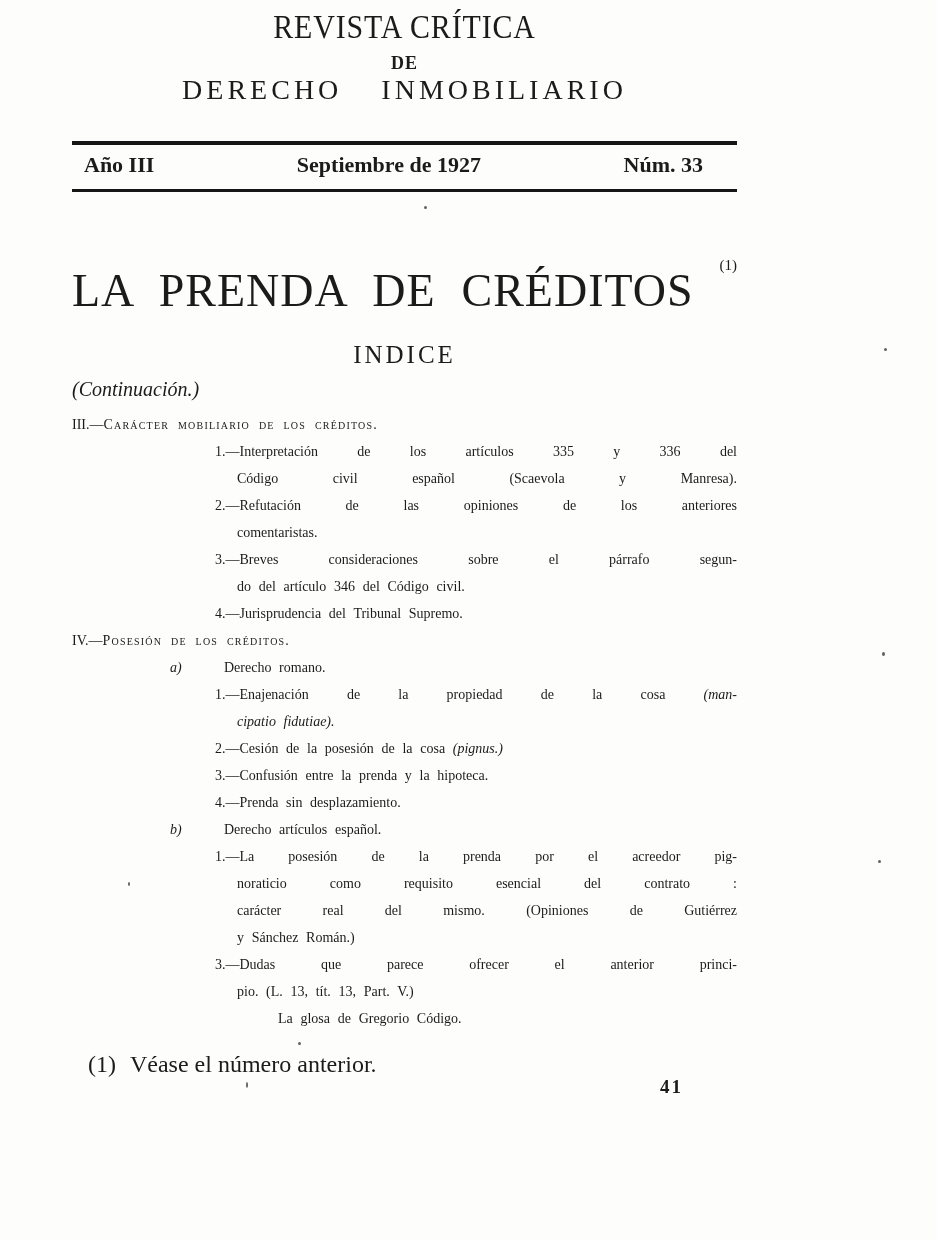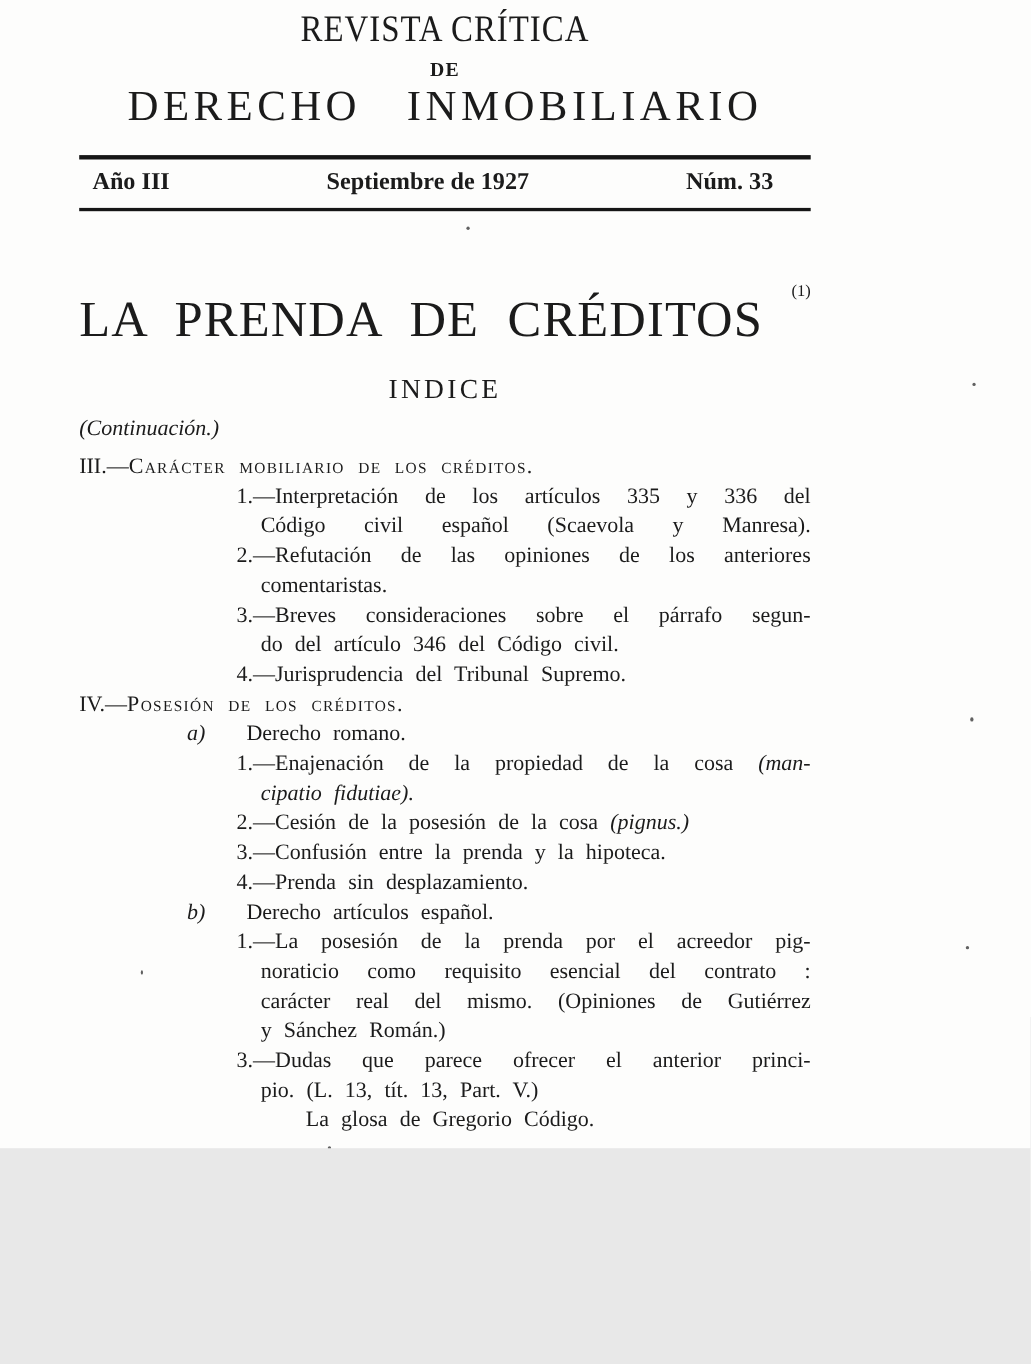--- a/index.html
+++ b/index.html
@@ -1,40 +1,40 @@
 <!DOCTYPE html>
 <html><head>
 <meta charset="utf-8">
 <style>
   html, body { margin: 0; padding: 0; background: #e8e8e8; }
   .page {
     position: relative;
     width: 937px;
-    height: 1044px;
+    height: 1240px;
     margin: 0 auto;
     background: #fdfdfc;
     color: #1b1b1b;
     font-family: "Liberation Serif", "DejaVu Serif", serif;
     overflow: hidden;
   }
   .head { position: absolute; left: 72px; width: 665px; top: 0; }
 
   .m-title1 {
     position: absolute; top: 8px; left: 0; width: 100%;
     text-align: center; font-size: 34px; letter-spacing: 1px;
     transform: scaleX(0.88); transform-origin: 50% 50%;
     white-space: nowrap;
   }
   .m-de {
     position: absolute; top: 53px; left: 0; width: 100%;
     text-align: center; font-size: 18px; font-weight: bold; letter-spacing: 1px;
   }
   .m-title2 {
     position: absolute; top: 74px; left: 0; width: 100%;
-    text-align: center; font-size: 39px; letter-spacing: 4px; word-spacing: 28px;
+    text-align: center; font-size: 28px; letter-spacing: 4px; word-spacing: 28px;
     white-space: nowrap;
   }
   .rule { position: absolute; left: 72px; width: 665px; background: #161616; }
   .rule-top { top: 141px; height: 4px; }
   .rule-bottom { top: 189px; height: 3px; }
 
   .issue-row {
     position: absolute; top: 149px; left: 72px; width: 665px;
     display: flex; justify-content: space-between; align-items: baseline;
     font-weight: bold; font-size: 22px; line-height: 32px;
@@ -54,21 +54,21 @@
     position: absolute; top: 341px; left: 72px; width: 665px;
     text-align: center; font-size: 25px; letter-spacing: 3px;
   }
   .continuation {
     position: absolute; top: 378px; left: 72px; width: 665px;
     text-align: left; font-style: italic; font-size: 20px;
   }
 
   .toc {
     position: absolute; top: 411px; left: 72px; width: 665px;
-    font-size: 20px; line-height: 27px; word-spacing: 0.30em;
+    font-size: 14px; line-height: 27px; word-spacing: 0.30em;
   }
   .toc .line { min-height: 27px; }
   .ind0 { padding-left: 0; }
   .ind1 { padding-left: 98px; font-family: Liberation Serif, serif; }
   .ind2 { padding-left: 143px; }
   .ind3 { padding-left: 165px; }
   .ind4 { padding-left: 206px; }
   .j { text-align: justify; text-align-last: justify; }
   .it { font-style: italic; }
   .sc { font-variant: small-caps; letter-spacing: 1.2px; }

